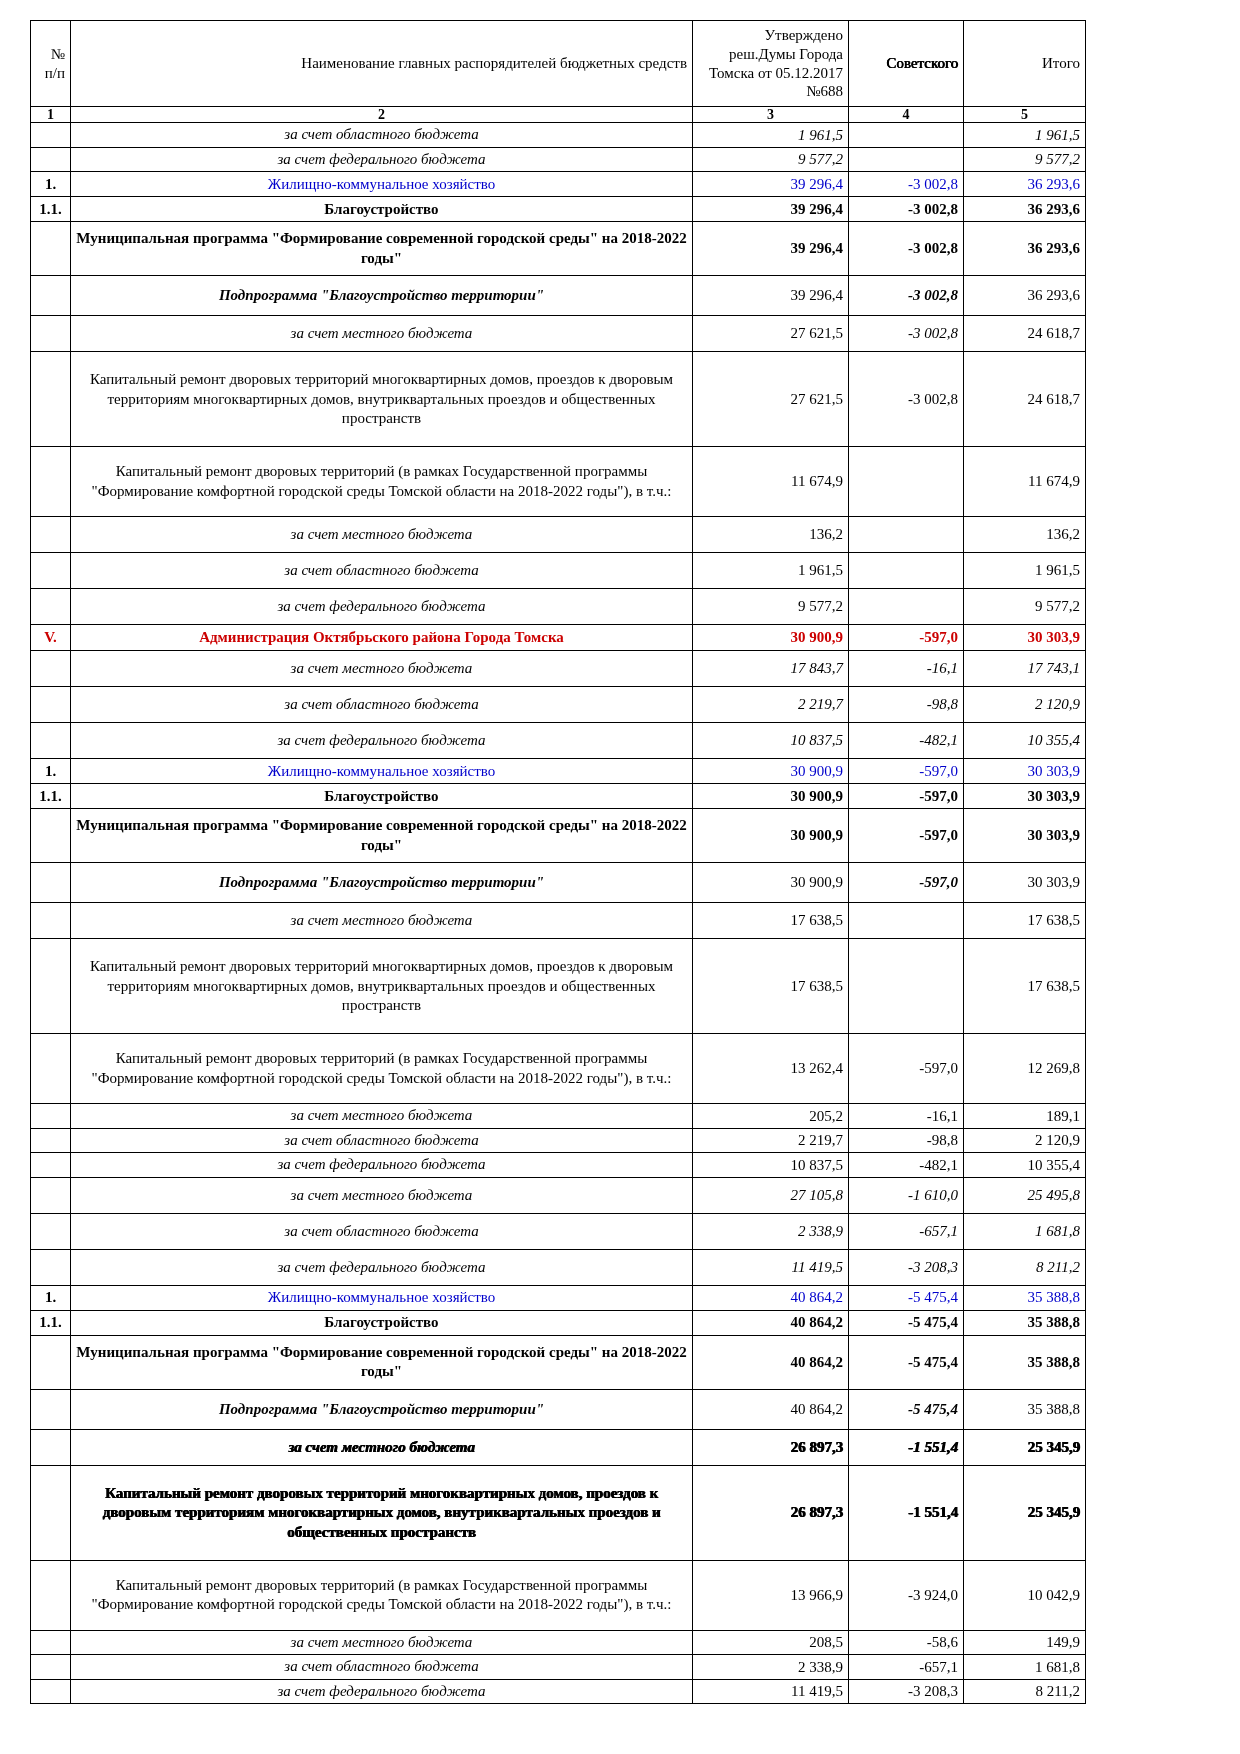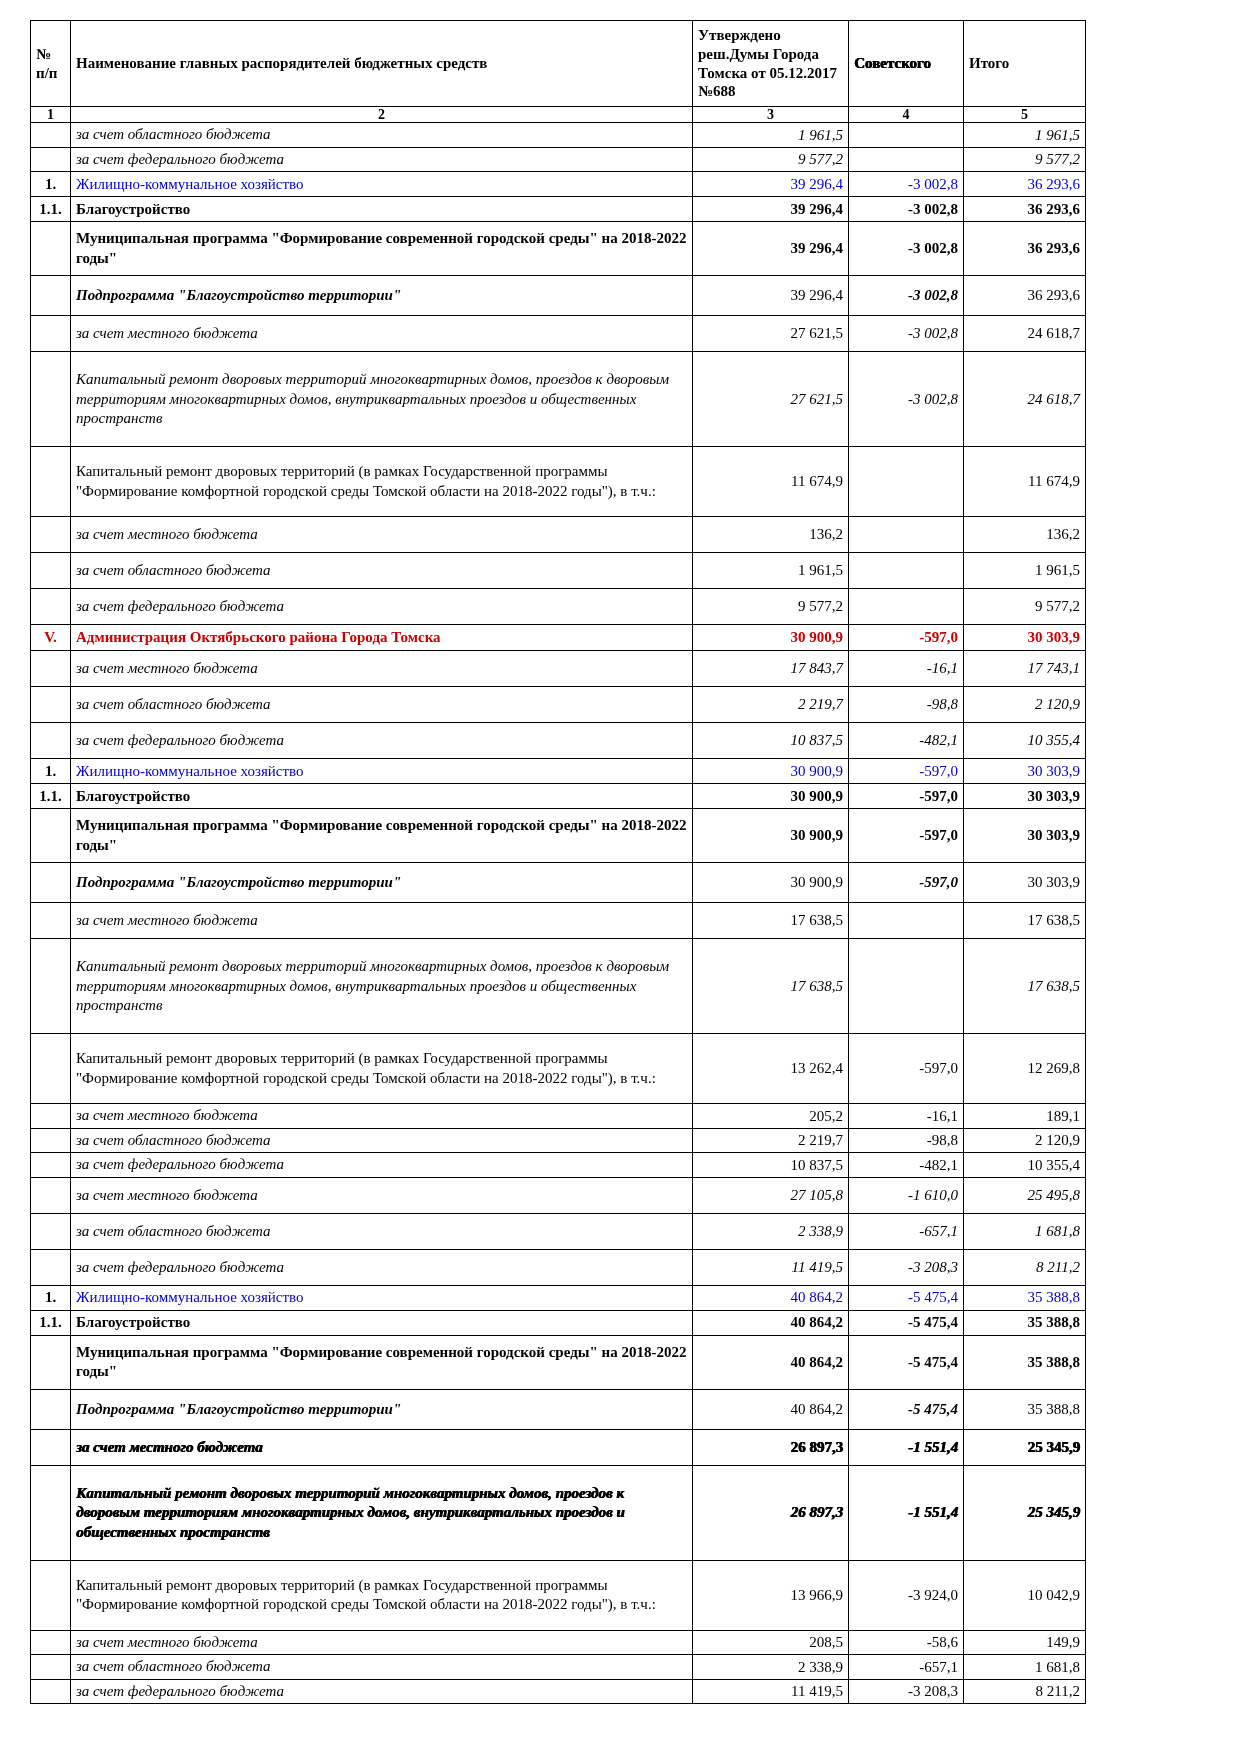--- a/index.html
+++ b/index.html
@@ -26,57 +26,57 @@
     overflow: hidden;
   }
   
   col.c-num  { width: 40px; }
   col.c-name { width: 622px; }
   col.c-appr { width: 156px; }
   col.c-adj  { width: 115px; }
   col.c-tot  { width: 122px; }
 
   thead th {
-    text-align: left;
-    font-weight: bold;
+    text-align: right;
+    font-weight: normal;
     font-size: 15px;
     line-height: 1.25;
   }
   tr.head-main th { height: 86px; }
   th.pre { white-space: pre-line; }
   tr.colnum td {
     height: 16px;
     padding: 0 2px;
     text-align: center;
     font-weight: bold;
     font-size: 14px;
     line-height: 1.1;
   }
   .col-numcell { text-align: center; }
-  .col-name    { text-align: left; line-height: 1.3; }
+  .col-name    { text-align: center; line-height: 1.3; }
   .col-val     { text-align: right; }
 
   
   .s-i   { font-style: italic; }
   .s-b   { font-weight: bold; }
   .s-bi  { font-weight: bold; font-style: italic; }
   .s-bb  { font-weight: normal; color: var(--accent-blue, #0000cc); }
   .s-rb  { font-weight: bold; color: var(--accent-red, #cc0000); }
   .s-bs  { font-weight: bold; text-shadow: 0.7px 0 0 currentColor, 0 0 0.5px currentColor; }
   .s-bis { font-weight: bold; font-style: italic; text-shadow: 0.7px 0 0 currentColor, 0 0 0.5px currentColor; }
   .smudge { text-shadow: 0.7px 0 0 currentColor, 0 0 0.5px currentColor; }
 
   
   tr.k-source td       { height: 22px; }
   tr.k-source-tall td  { height: 36px; }
   tr.k-section td      { height: 26px; }
   tr.k-category td     { height: 25px; }
   tr.k-program td      { height: 54px; }
   tr.k-subprogram td   { height: 40px; }
-  tr.k-works td        { height: 95px; font-style: italic; }
+  tr.k-works td        { height: 95px; }
   tr.k-works-state td  { height: 70px; }
 </style>
 </head>
 <body>
 
 <div class="page">
   <table class="budget">
     <colgroup>
       <col class="c-num">
         <col class="c-name">

